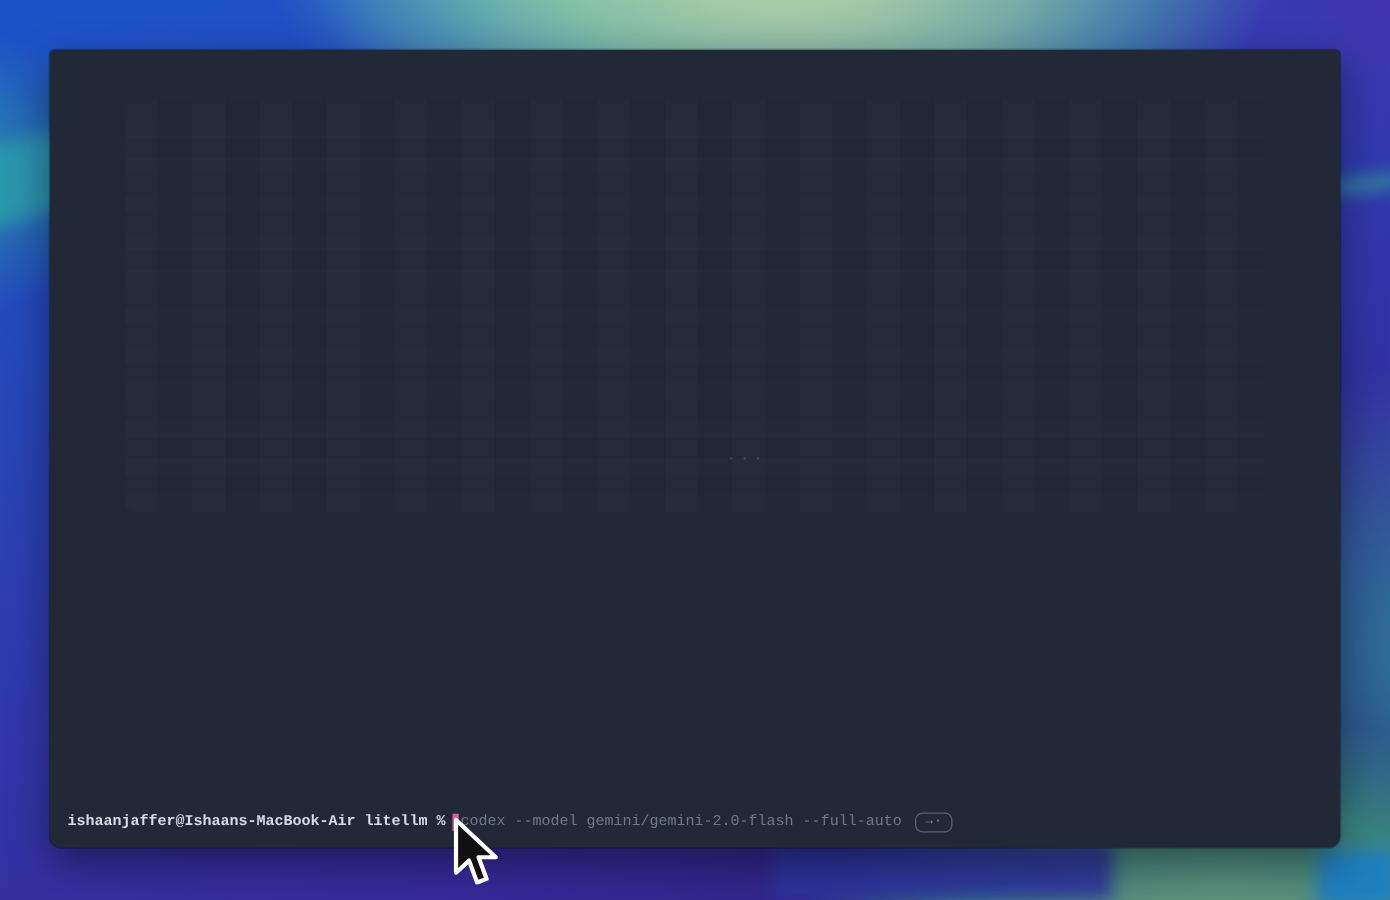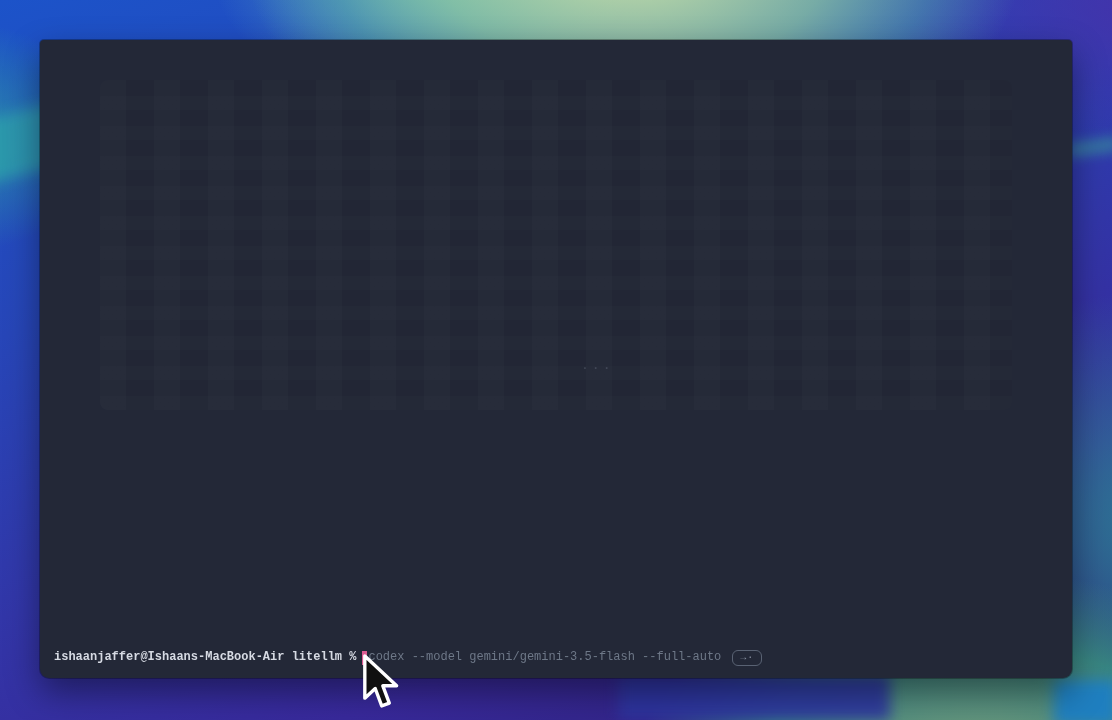--- a/index.html
+++ b/index.html
@@ -79,20 +79,20 @@
   <div class="wp-patch wp-patch-corner-blue"></div>
   <div class="wp-patch wp-line-right-teal"></div>
 </div>
 
 <div class="terminal">
   <div class="ghost-ellipsis">···</div>
 
   <div class="prompt-line">
     <span class="prompt-text">ishaanjaffer@Ishaans-MacBook-Air litellm %</span>
     <span class="caret" style="background: rgb(221, 92, 146);"></span>
-    <span class="suggestion">codex --model gemini/gemini-3.5-flash --full-auto</span>
+    <span class="suggestion">codex --model gemini/gemini-2.0-flash --full-auto</span>
     <span class="tab-hint">→·</span>
   </div>
 </div>
 
 <svg class="mouse-cursor" viewBox="0 0 27 40" xmlns="http://www.w3.org/2000/svg">
   <path d="M2,1.5 L2,31.5 L9.4,24.6 L14,37 L19.4,35 L14.8,22.7 L24.6,22.7 Z" fill="#101010" stroke="#ffffff" stroke-width="2.4" stroke-linejoin="round"></path>
 </svg>
 
 </body></html>

